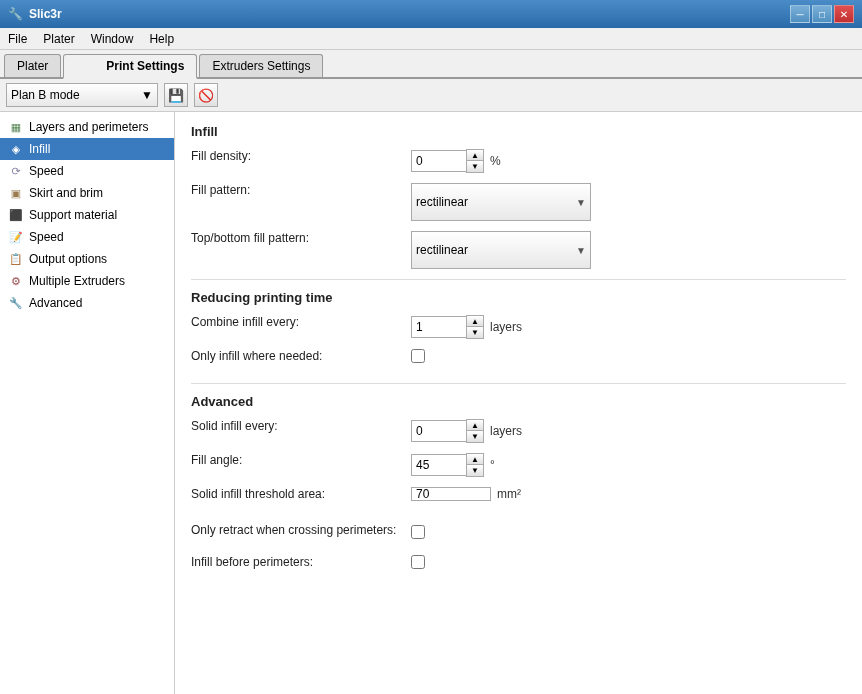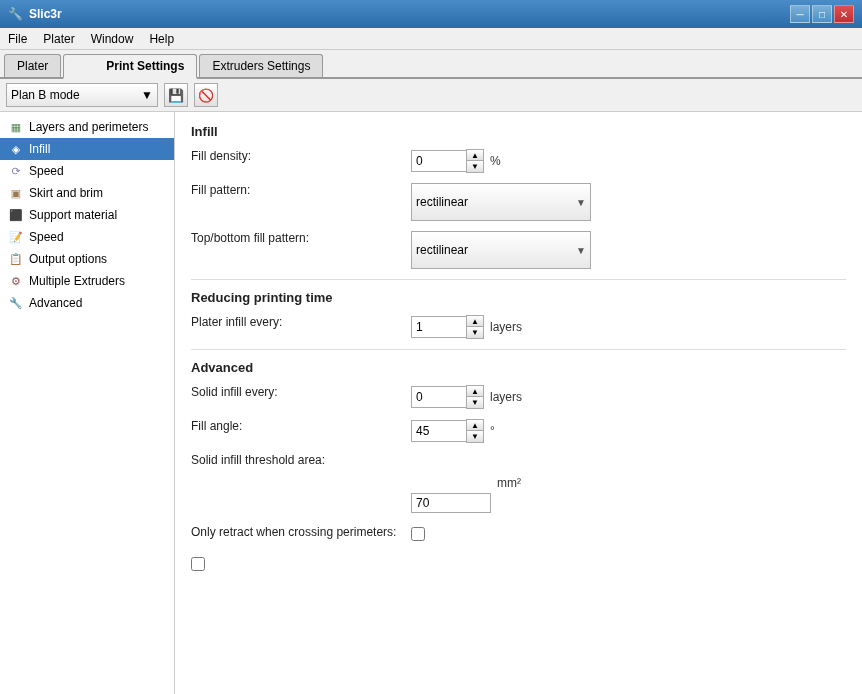--- a/index.html
+++ b/index.html
@@ -137,26 +137,25 @@
       color: #222;
       flex-shrink: 0;
     }
     .form-control {
       display: flex;
       align-items: center;
       gap: 4px;
     }
     .input-number {
       width: 60px;
-      height: 20px;
+      height: 14px;
       border: 1px solid #aaa;
       padding: 2px 4px;
       font-size: 12px;
       background: white;
-      margin-top: 40px;
     }
     .input-number-wide {
       width: 80px;
     }
     .dropdown {
       width: 180px;
       height: 22px;
       border: 1px solid #aaa;
       background: linear-gradient(to bottom, #fff, #e8e8e8);
       font-size: 12px;
@@ -374,33 +373,39 @@
           <span class="dropdown-arrow">▼</span>
         </div>
       </div>
     </div>
 
     <hr class="divider">
 
     <div class="section-header">Reducing printing time</div>
 
     <div class="form-row">
-      <div class="form-label">Plater infill every:</div>
+      <div class="form-label">Combine infill every:</div>
       <div class="form-control">
         <div class="spinner-group">
           <input class="spinner-input" type="text" value="1" style="">
           <div class="spinner-buttons">
             <button class="spinner-btn">▲</button>
             <button class="spinner-btn">▼</button>
           </div>
         </div>
         <span class="unit-label">layers</span>
       </div>
     </div>
 
+    <div class="form-row">
+      <div class="form-label">Only infill where needed:</div>
+      <div class="form-control">
+        <input type="checkbox" class="checkbox-input" style="">
+      </div>
+    </div>
 
     <hr class="divider">
 
     <div class="section-header">Advanced</div>
 
     <div class="form-row">
       <div class="form-label">Solid infill every:</div>
       <div class="form-control">
         <div class="spinner-group">
           <input class="spinner-input" type="text" value="0" style="">
@@ -438,19 +443,20 @@
     <div class="form-row" style="align-items:flex-start; padding-top:2px;">
       <div class="form-label" style="line-height:1.3;">
         <span>Only retract when crossing perimeters:</span>
       </div>
       <div class="form-control" style="padding-top:2px;">
         <input type="checkbox" class="checkbox-input" style="">
       </div>
     </div>
 
     <div class="form-row">
+      <div class="form-label">Infill before perimeters:</div>
       <div class="form-control">
         <input type="checkbox" class="checkbox-input" style="">
       </div>
     </div>
 
   </div>
 </div>
 
 </body></html>

